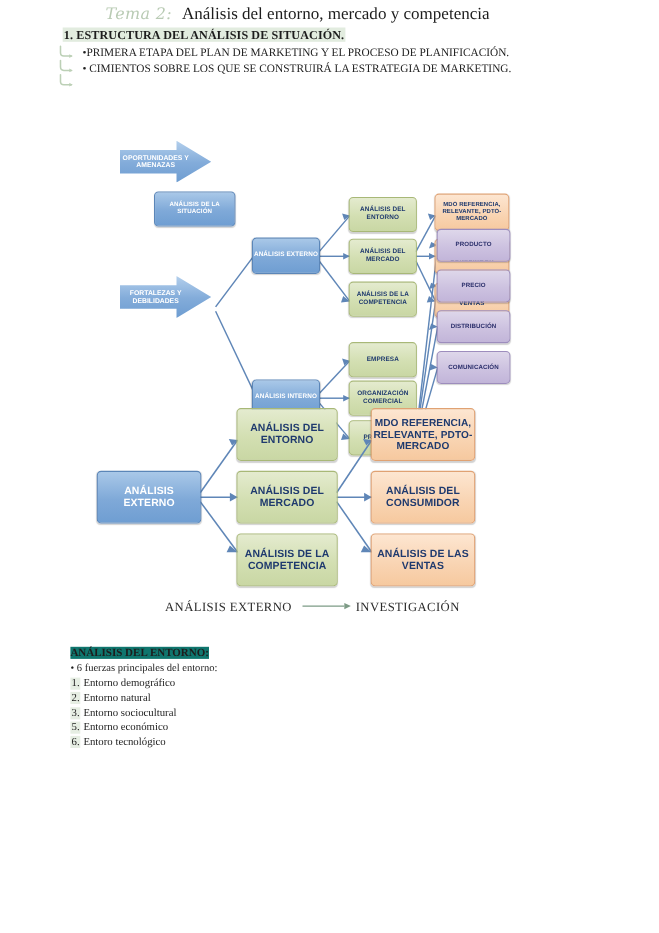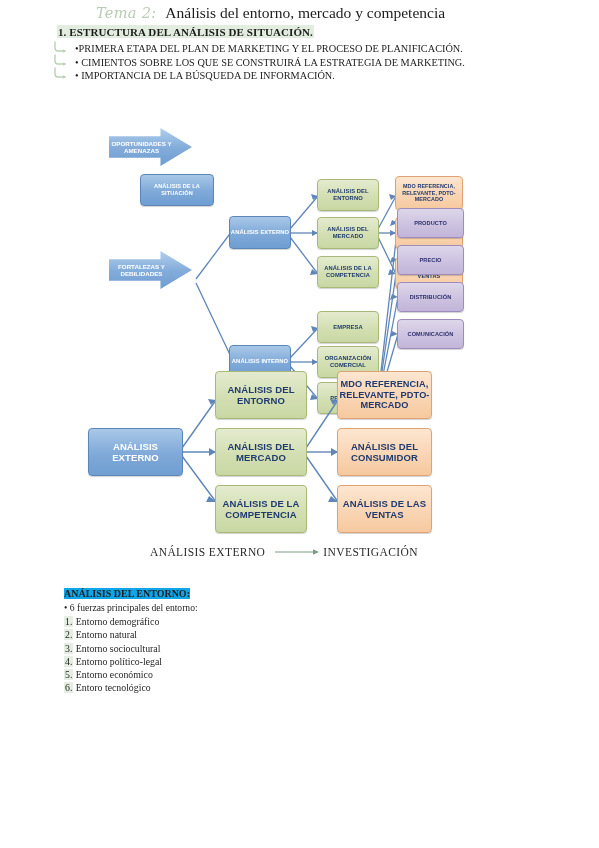--- a/index.html
+++ b/index.html
@@ -107,21 +107,21 @@
     font-family:"Liberation Serif", serif;
     font-size:11.5px;color:#2a2a2a;letter-spacing:.4px;
     white-space:nowrap;
   }
   .caption .arrline{display:inline-block;vertical-align:middle;margin:0 2px 0 8px;}
 
   
   .body-txt{position:absolute;left:64px;top:588px;width:505px;}
   .bt{font-family:"Liberation Serif", serif;font-size:9.6px;color:#1d1d1d;line-height:12.6px;}
   .bt.head{font-size:10px;font-weight:bold;margin-bottom:1px;}
-  .hl{background:#0ea5e9;}
+  .hl{background:#0f766e;}
   .u{text-decoration:underline;}
   .num{background:#e6eee3;padding:0 1px;}
   .li{font-family:"Liberation Serif", serif;font-size:9.8px;line-height:13.2px;color:#1d1d1d;}
 </style>
 </head>
 <body>
 
 <div class="page">
 
   <div class="hdr">
@@ -140,21 +140,20 @@
       <path d="M3,14 L3,20 Q3,23 6,23 L13,23"></path>
         <path d="M11,21.3 L14,23 L11,24.7" fill="#bcd0b6" stroke="none"></path>
       <path d="M3,27 L3,33 Q3,36 6,36 L13,36"></path>
         <path d="M11,34.3 L14,36 L11,37.7" fill="#bcd0b6" stroke="none"></path>
     </g>
   </svg>
 
   <div class="bullets">
     <div class="b">•PRIMERA ETAPA DEL PLAN DE MARKETING Y EL PROCESO DE PLANIFICACIÓN.</div>
     <div class="b">• CIMIENTOS SOBRE LOS QUE SE CONSTRUIRÁ LA ESTRATEGIA DE MARKETING.</div>
-    <div class="b">• IMPORTANCIA DE LA BÚSQUEDA DE INFORMACIÓN.</div>
   </div>
 
   <div class="dia1">
 
     <svg class="lines" width="599" height="275">
       <g stroke="#5f86b7" stroke-width="1.3" fill="none">
 
         <path d="M196,193 L232,145"></path>
 
         <path d="M196,197 L232,273"></path>
@@ -315,19 +314,18 @@
   <div class="body-txt">
     <div class="bt head">
       <span class="hl">ANÁLISIS DEL ENTORNO:</span>
     </div>
     <div class="bt" style="margin-top:1px;">• 6 fuerzas principales del entorno:</div>
 
     <div style="margin-top:1px;">
       <div class="li"><span class="num">1.</span> <span>Entorno demográfico</span></div>
       <div class="li"><span class="num">2.</span> <span>Entorno natural</span></div>
       <div class="li"><span class="num">3.</span> <span>Entorno sociocultural</span></div>
-      <div class="li"><span class="num">4.</span> <span>Entorno político-legal</span></div>
       <div class="li"><span class="num">5.</span> <span>Entorno económico</span></div>
       <div class="li"><span class="num">6.</span> <span>Entoro tecnológico</span></div>
     </div>
   </div>
 
 </div>
 
 </body></html>

